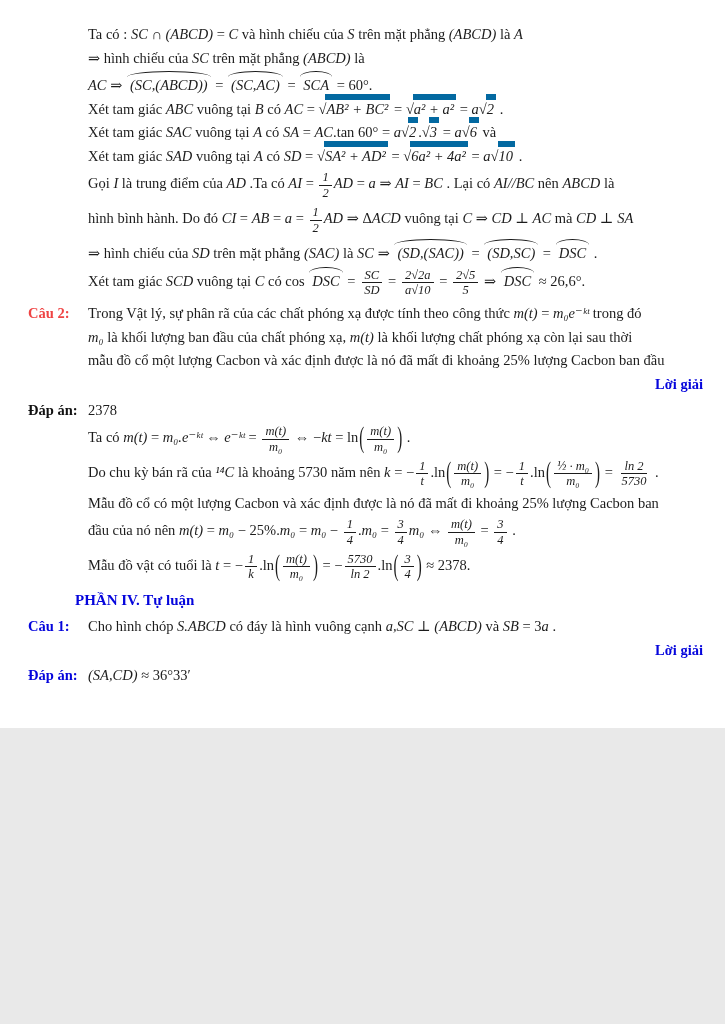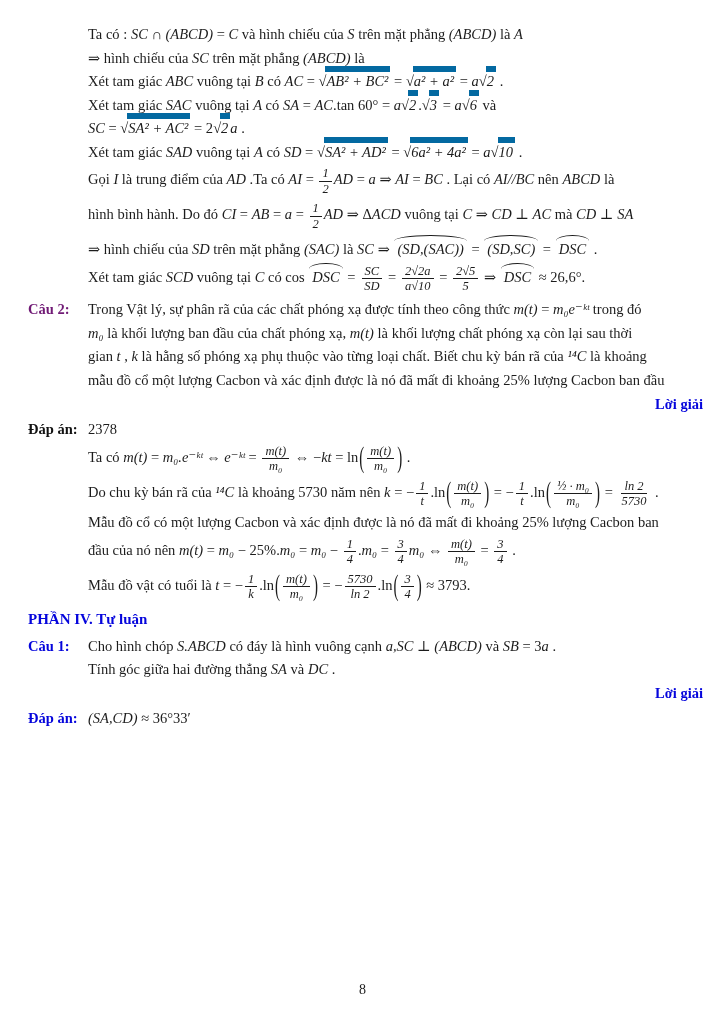--- a/index.html
+++ b/index.html
@@ -1,23 +1,23 @@
 <!DOCTYPE html>
 <html><head>
 <meta charset="utf-8">
 <style>
   html,body{margin:0;padding:0;background:#e9e9e9;}
-  .page{position:relative;width:725px;height:1024px;background:#ffffff;overflow:hidden;
+  .page{position:relative;width:725px;height:728px;background:#ffffff;overflow:hidden;
         font-family:"Liberation Serif","DejaVu Serif",serif;color:#1c1c1c;}
   .doc{position:absolute;top:24px;left:28px;right:22px;}
   .line{font-size:14.5px;line-height:1.42;margin-bottom:3px;}
   .line.body{margin-left:60px;}
   .line.labeled{position:relative;padding-left:60px;margin-top:5px;}
   .line.center{text-align:right;font-weight:bold;}
-  .line.head{font-weight:bold;font-size:15px;margin-top:7px;}
+  .line.head{font-weight:bold;font-size:15px;margin-top:7px;margin-left:47px;}
   .label{position:absolute;left:0;top:0;font-weight:bold;white-space:nowrap;}
   .rm{font-style:normal;}
   .it{font-style:italic;}
   .frac{display:inline-flex;flex-direction:column;align-items:center;vertical-align:middle;
         margin:1px 2px;font-size:12.5px;line-height:1.15;font-style:italic;}
   .frac .num{padding:0 3px;border-bottom:1px solid #1c1c1c;}
   .frac .den{padding:0 3px;}
   .sqrt{white-space:nowrap;font-style:italic;}
   .sqrt .radix{font-style:normal;letter-spacing:-1px;}
   .sqrt .rad{border-top:6px solid #0369a1;padding:1px 2px 0 1px;}
@@ -28,46 +28,45 @@
         font-size:15px;font-style:normal;margin:0 1px;font-weight:400;}
   .footer{position:absolute;left:0;top:982px;width:100%;text-align:center;font-size:14px;}
 </style>
 </head>
 <body>
 
 <div class="page">
   <div class="doc" id="doc">
       <div class="line body"><span class="rm">Ta có : </span><span class="it">SC</span><span class="rm"> ∩ </span><span class="it">(ABCD)</span><span class="rm"> = </span><span class="it">C</span><span class="rm">  và hình chiếu của </span><span class="it">S</span><span class="rm"> trên mặt phẳng </span><span class="it">(ABCD)</span><span class="rm"> là </span><span class="it">A</span></div>
       <div class="line body"><span class="rm">⇒ hình chiếu của </span><span class="it">SC</span><span class="rm"> trên mặt phẳng </span><span class="it">(ABCD)</span><span class="rm"> là</span></div>
+      <div class="line body"><span class="it">AC</span><span class="rm"> ⇒ </span><span class="hat">(SC,(ABCD))</span><span class="rm"> = </span><span class="hat">(SC,AC)</span><span class="rm"> = </span><span class="hat">SCA</span><span class="rm"> = 60°.</span></div>
       <div class="line body"><span class="rm">Xét tam giác </span><span class="it">ABC</span><span class="rm"> vuông tại </span><span class="it">B</span><span class="rm"> có </span><span class="it">AC</span><span class="rm"> = </span><span class="sqrt"><span class="radix">√</span><span class="rad">AB² + BC²</span></span><span class="rm"> = </span><span class="sqrt"><span class="radix">√</span><span class="rad">a² + a²</span></span><span class="rm"> = </span><span class="it">a</span><span class="sqrt"><span class="radix">√</span><span class="rad">2</span></span><span class="rm"> .</span></div>
       <div class="line body"><span class="rm">Xét tam giác </span><span class="it">SAC</span><span class="rm"> vuông tại </span><span class="it">A</span><span class="rm"> có </span><span class="it">SA</span><span class="rm"> = </span><span class="it">AC</span><span class="rm">.tan 60° = </span><span class="it">a</span><span class="sqrt"><span class="radix">√</span><span class="rad">2</span></span><span class="rm">.</span><span class="sqrt"><span class="radix">√</span><span class="rad">3</span></span><span class="rm"> = </span><span class="it">a</span><span class="sqrt"><span class="radix">√</span><span class="rad">6</span></span><span class="rm"> và</span></div>
-      <div class="line body"><span class="it">SC</span><span class="rm"> = </span><span class="sqrt"><span class="radix">√</span><span class="rad">SA² + AC²</span></span><span class="rm"> = 2</span><span class="sqrt"><span class="radix">√</span><span class="rad">2</span></span><span class="it">a</span><span class="rm"> .</span></div>
       <div class="line body"><span class="rm">Xét tam giác </span><span class="it">SAD</span><span class="rm"> vuông tại </span><span class="it">A</span><span class="rm"> có </span><span class="it">SD</span><span class="rm"> = </span><span class="sqrt"><span class="radix">√</span><span class="rad">SA² + AD²</span></span><span class="rm"> = </span><span class="sqrt"><span class="radix">√</span><span class="rad">6a² + 4a²</span></span><span class="rm"> = </span><span class="it">a</span><span class="sqrt"><span class="radix">√</span><span class="rad">10</span></span><span class="rm"> .</span></div>
       <div class="line body"><span class="rm">Gọi </span><span class="it">I</span><span class="rm"> là trung điểm của </span><span class="it">AD</span><span class="rm"> .Ta có </span><span class="it">AI</span><span class="rm"> = </span><span class="frac">
           <span class="num">1</span>
           <span class="den">2</span>
         </span><span class="it">AD</span><span class="rm"> = </span><span class="it">a</span><span class="rm"> ⇒ </span><span class="it">AI</span><span class="rm"> = </span><span class="it">BC</span><span class="rm"> . Lại có </span><span class="it">AI//BC</span><span class="rm"> nên </span><span class="it">ABCD</span><span class="rm"> là</span></div>
       <div class="line body"><span class="rm">hình bình hành. Do đó </span><span class="it">CI</span><span class="rm"> = </span><span class="it">AB</span><span class="rm"> = </span><span class="it">a</span><span class="rm"> = </span><span class="frac">
           <span class="num">1</span>
           <span class="den">2</span>
         </span><span class="it">AD</span><span class="rm"> ⇒ Δ</span><span class="it">ACD</span><span class="rm"> vuông tại </span><span class="it">C</span><span class="rm"> ⇒ </span><span class="it">CD</span><span class="rm"> ⊥ </span><span class="it">AC</span><span class="rm"> mà </span><span class="it">CD</span><span class="rm"> ⊥ </span><span class="it">SA</span></div>
       <div class="line body"><span class="rm">⇒ hình chiếu của </span><span class="it">SD</span><span class="rm"> trên mặt phẳng </span><span class="it">(SAC)</span><span class="rm"> là </span><span class="it">SC</span><span class="rm"> ⇒ </span><span class="hat">(SD,(SAC))</span><span class="rm"> = </span><span class="hat">(SD,SC)</span><span class="rm"> = </span><span class="hat">DSC</span><span class="rm"> .</span></div>
       <div class="line body"><span class="rm">Xét tam giác </span><span class="it">SCD</span><span class="rm"> vuông tại </span><span class="it">C</span><span class="rm">  có cos </span><span class="hat">DSC</span><span class="rm"> = </span><span class="frac">
           <span class="num">SC</span>
           <span class="den">SD</span>
         </span><span class="rm"> = </span><span class="frac">
           <span class="num">2√2a</span>
           <span class="den">a√10</span>
         </span><span class="rm"> = </span><span class="frac">
           <span class="num">2√5</span>
           <span class="den">5</span>
         </span><span class="rm"> ⇒ </span><span class="hat">DSC</span><span class="rm"> ≈ 26,6°.</span></div>
-      <div class="line labeled"><span class="label" style="color: #701a75;">Câu 2:</span><span class="rm">Trong Vật lý, sự phân rã của các chất phóng xạ được tính theo công thức </span><span class="it">m(t)</span><span class="rm"> = </span><span class="it">m₀e⁻ᵏᵗ</span><span class="rm"> trong đó</span></div>
+      <div class="line labeled"><span class="label" style="color: #ef4444;">Câu 2:</span><span class="rm">Trong Vật lý, sự phân rã của các chất phóng xạ được tính theo công thức </span><span class="it">m(t)</span><span class="rm"> = </span><span class="it">m₀e⁻ᵏᵗ</span><span class="rm"> trong đó</span></div>
       <div class="line body"><span class="it">m₀</span><span class="rm"> là khối lượng ban đầu của chất phóng xạ, </span><span class="it">m(t)</span><span class="rm"> là khối lượng chất phóng xạ còn lại sau thời</span></div>
-      <div class="line body"><span class="rm">gian </span><span class="it">t</span><span class="rm"> , </span><span class="it">k</span><span class="rm"> là hằng số phóng xạ phụ thuộc vào từng loại chất. Biết chu kỳ bán rã của </span><span class="it">¹⁴C</span><span class="rm"> là khoảng</span></div>
       <div class="line body"><span class="rm">mẫu đồ cổ một lượng Cacbon và xác định được là nó đã mất đi khoảng 25% lượng Cacbon ban đầu</span></div>
       <div class="line center" style="color: rgb(5, 5, 220);"><span class="rm">Lời giải</span></div>
       <div class="line labeled"><span class="label" style="color: rgb(17, 17, 17);">Đáp án:</span><span class="rm">2378</span></div>
       <div class="line body"><span class="rm">Ta có </span><span class="it">m(t)</span><span class="rm"> = </span><span class="it">m₀.e⁻ᵏᵗ</span><span class="rm"> ⇔ </span><span class="it">e⁻ᵏᵗ</span><span class="rm"> = </span><span class="frac">
           <span class="num">m(t)</span>
           <span class="den">m₀</span>
         </span><span class="rm"> ⇔ −</span><span class="it">kt</span><span class="rm"> = ln</span><span class="bigp">(</span><span class="frac">
           <span class="num">m(t)</span>
           <span class="den">m₀</span>
         </span><span class="bigp">)</span><span class="rm"> .</span></div>
@@ -106,21 +105,20 @@
           <span class="den">k</span>
         </span><span class="rm">.ln</span><span class="bigp">(</span><span class="frac">
           <span class="num">m(t)</span>
           <span class="den">m₀</span>
         </span><span class="bigp">)</span><span class="rm"> = −</span><span class="frac">
           <span class="num">5730</span>
           <span class="den">ln 2</span>
         </span><span class="rm">.ln</span><span class="bigp">(</span><span class="frac">
           <span class="num">3</span>
           <span class="den">4</span>
-        </span><span class="bigp">)</span><span class="rm"> ≈ 3793.</span></div>
+        </span><span class="bigp">)</span><span class="rm"> ≈ 2378.</span></div>
       <div class="line head" style="color: rgb(5, 5, 220);"><span class="rm">PHẦN IV. Tự luận</span></div>
       <div class="line labeled"><span class="label" style="color: rgb(5, 5, 220);">Câu 1:</span><span class="rm">Cho hình chóp </span><span class="it">S.ABCD</span><span class="rm">  có đáy là hình vuông cạnh </span><span class="it">a,SC</span><span class="rm"> ⊥ </span><span class="it">(ABCD)</span><span class="rm"> và </span><span class="it">SB</span><span class="rm"> = 3</span><span class="it">a</span><span class="rm"> .</span></div>
-      <div class="line body"><span class="rm">Tính góc giữa hai đường thẳng </span><span class="it">SA</span><span class="rm"> và </span><span class="it">DC</span><span class="rm"> .</span></div>
       <div class="line center" style="color: rgb(5, 5, 220);"><span class="rm">Lời giải</span></div>
       <div class="line labeled"><span class="label" style="color: rgb(5, 5, 220);">Đáp án:</span><span class="it">(SA,CD)</span><span class="rm"> ≈ 36°33′</span></div>
     </div>
   <div class="footer">8</div>
 </div>
 
 </body></html>

